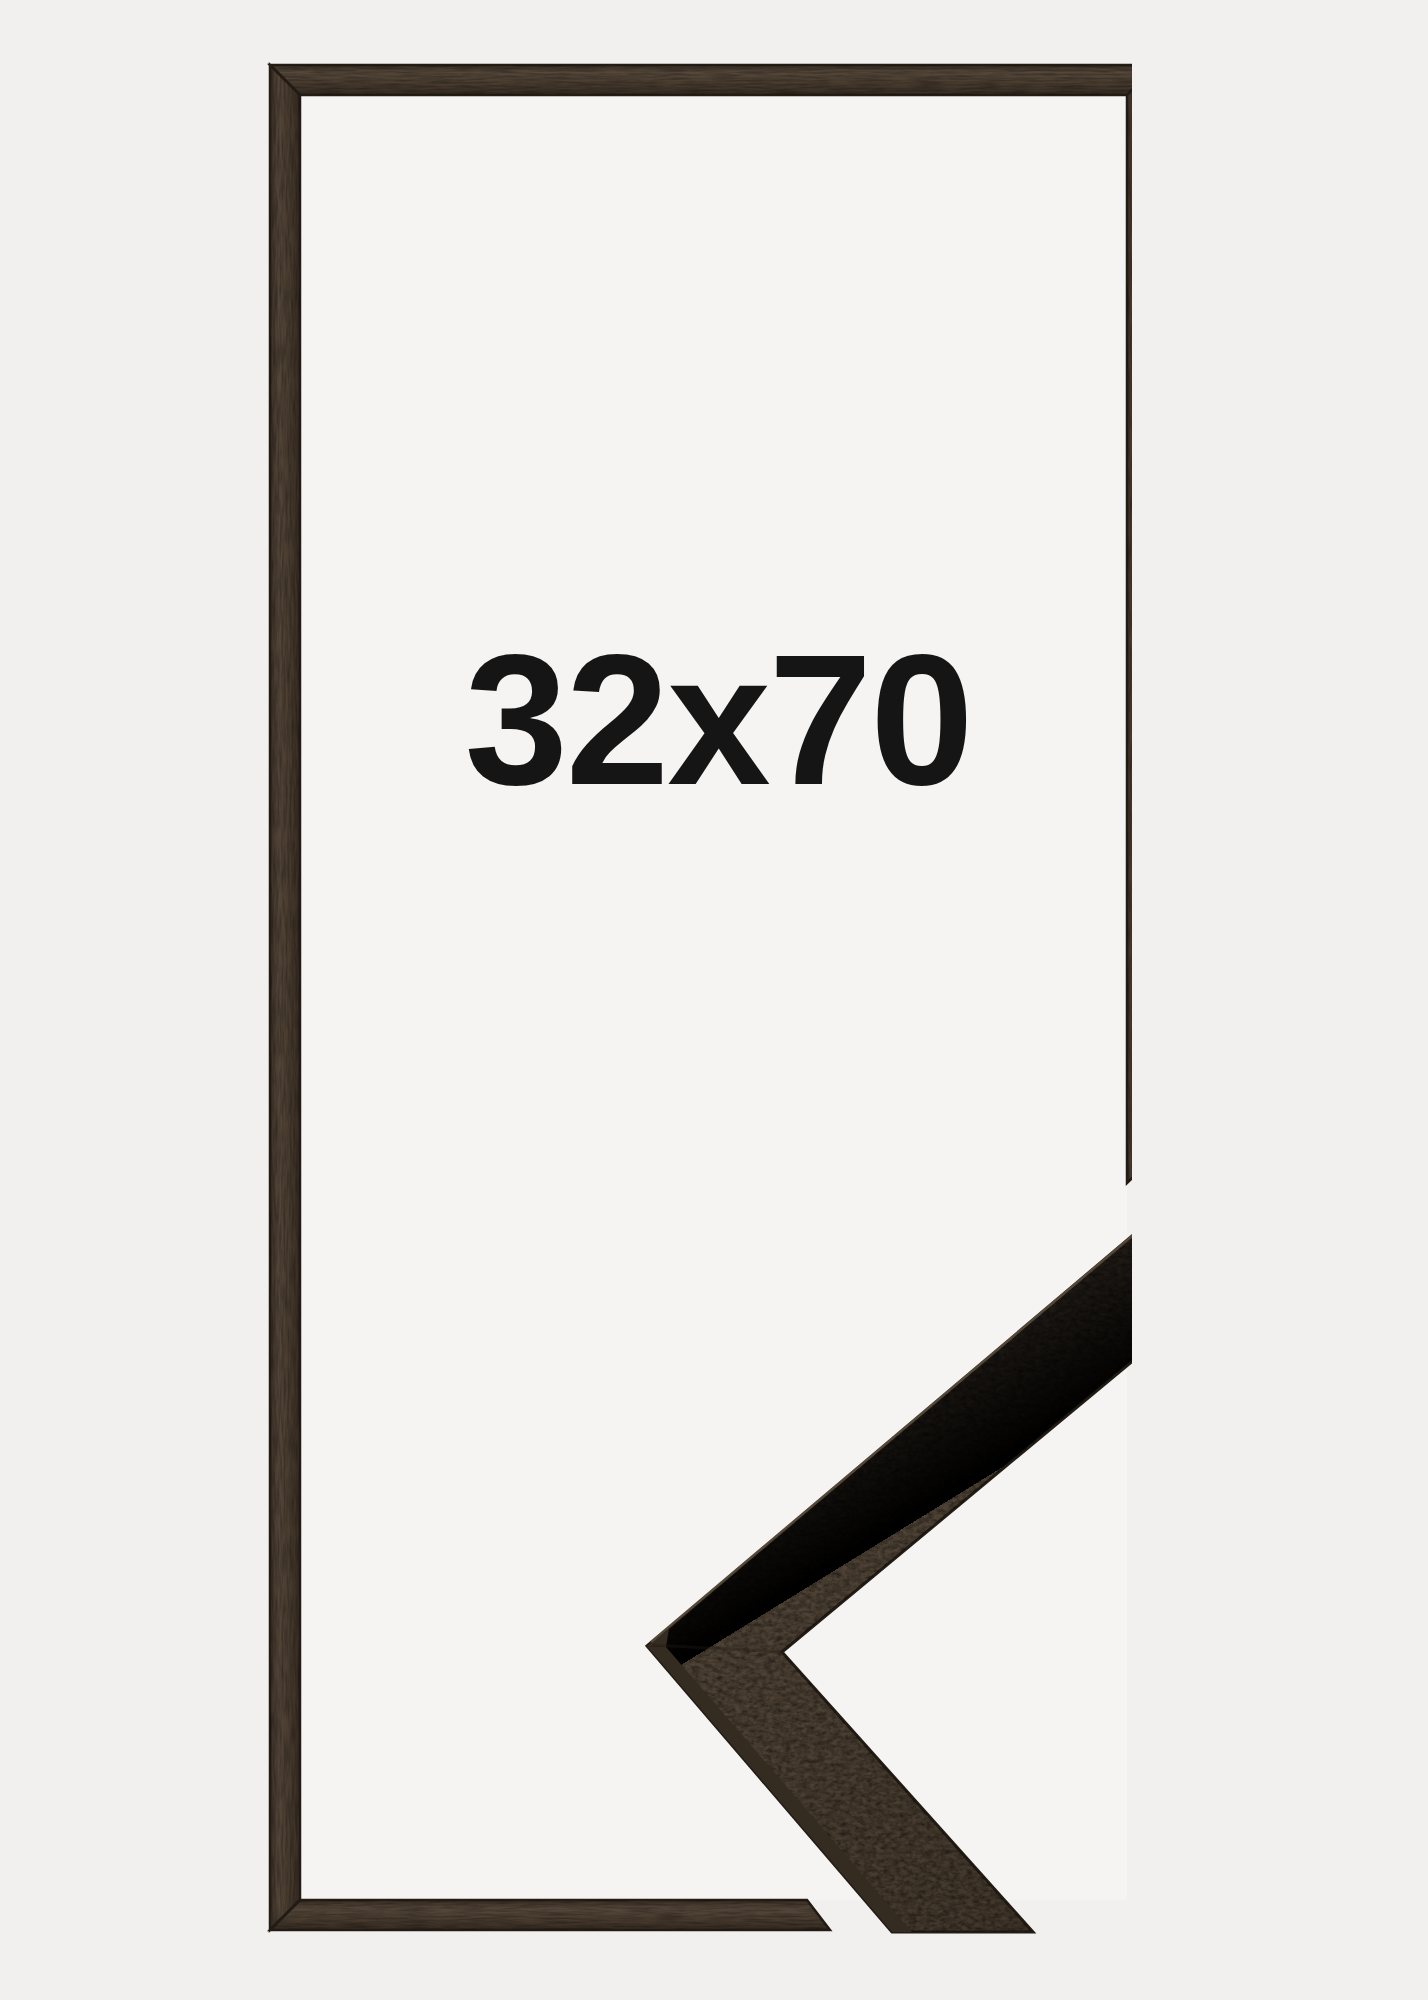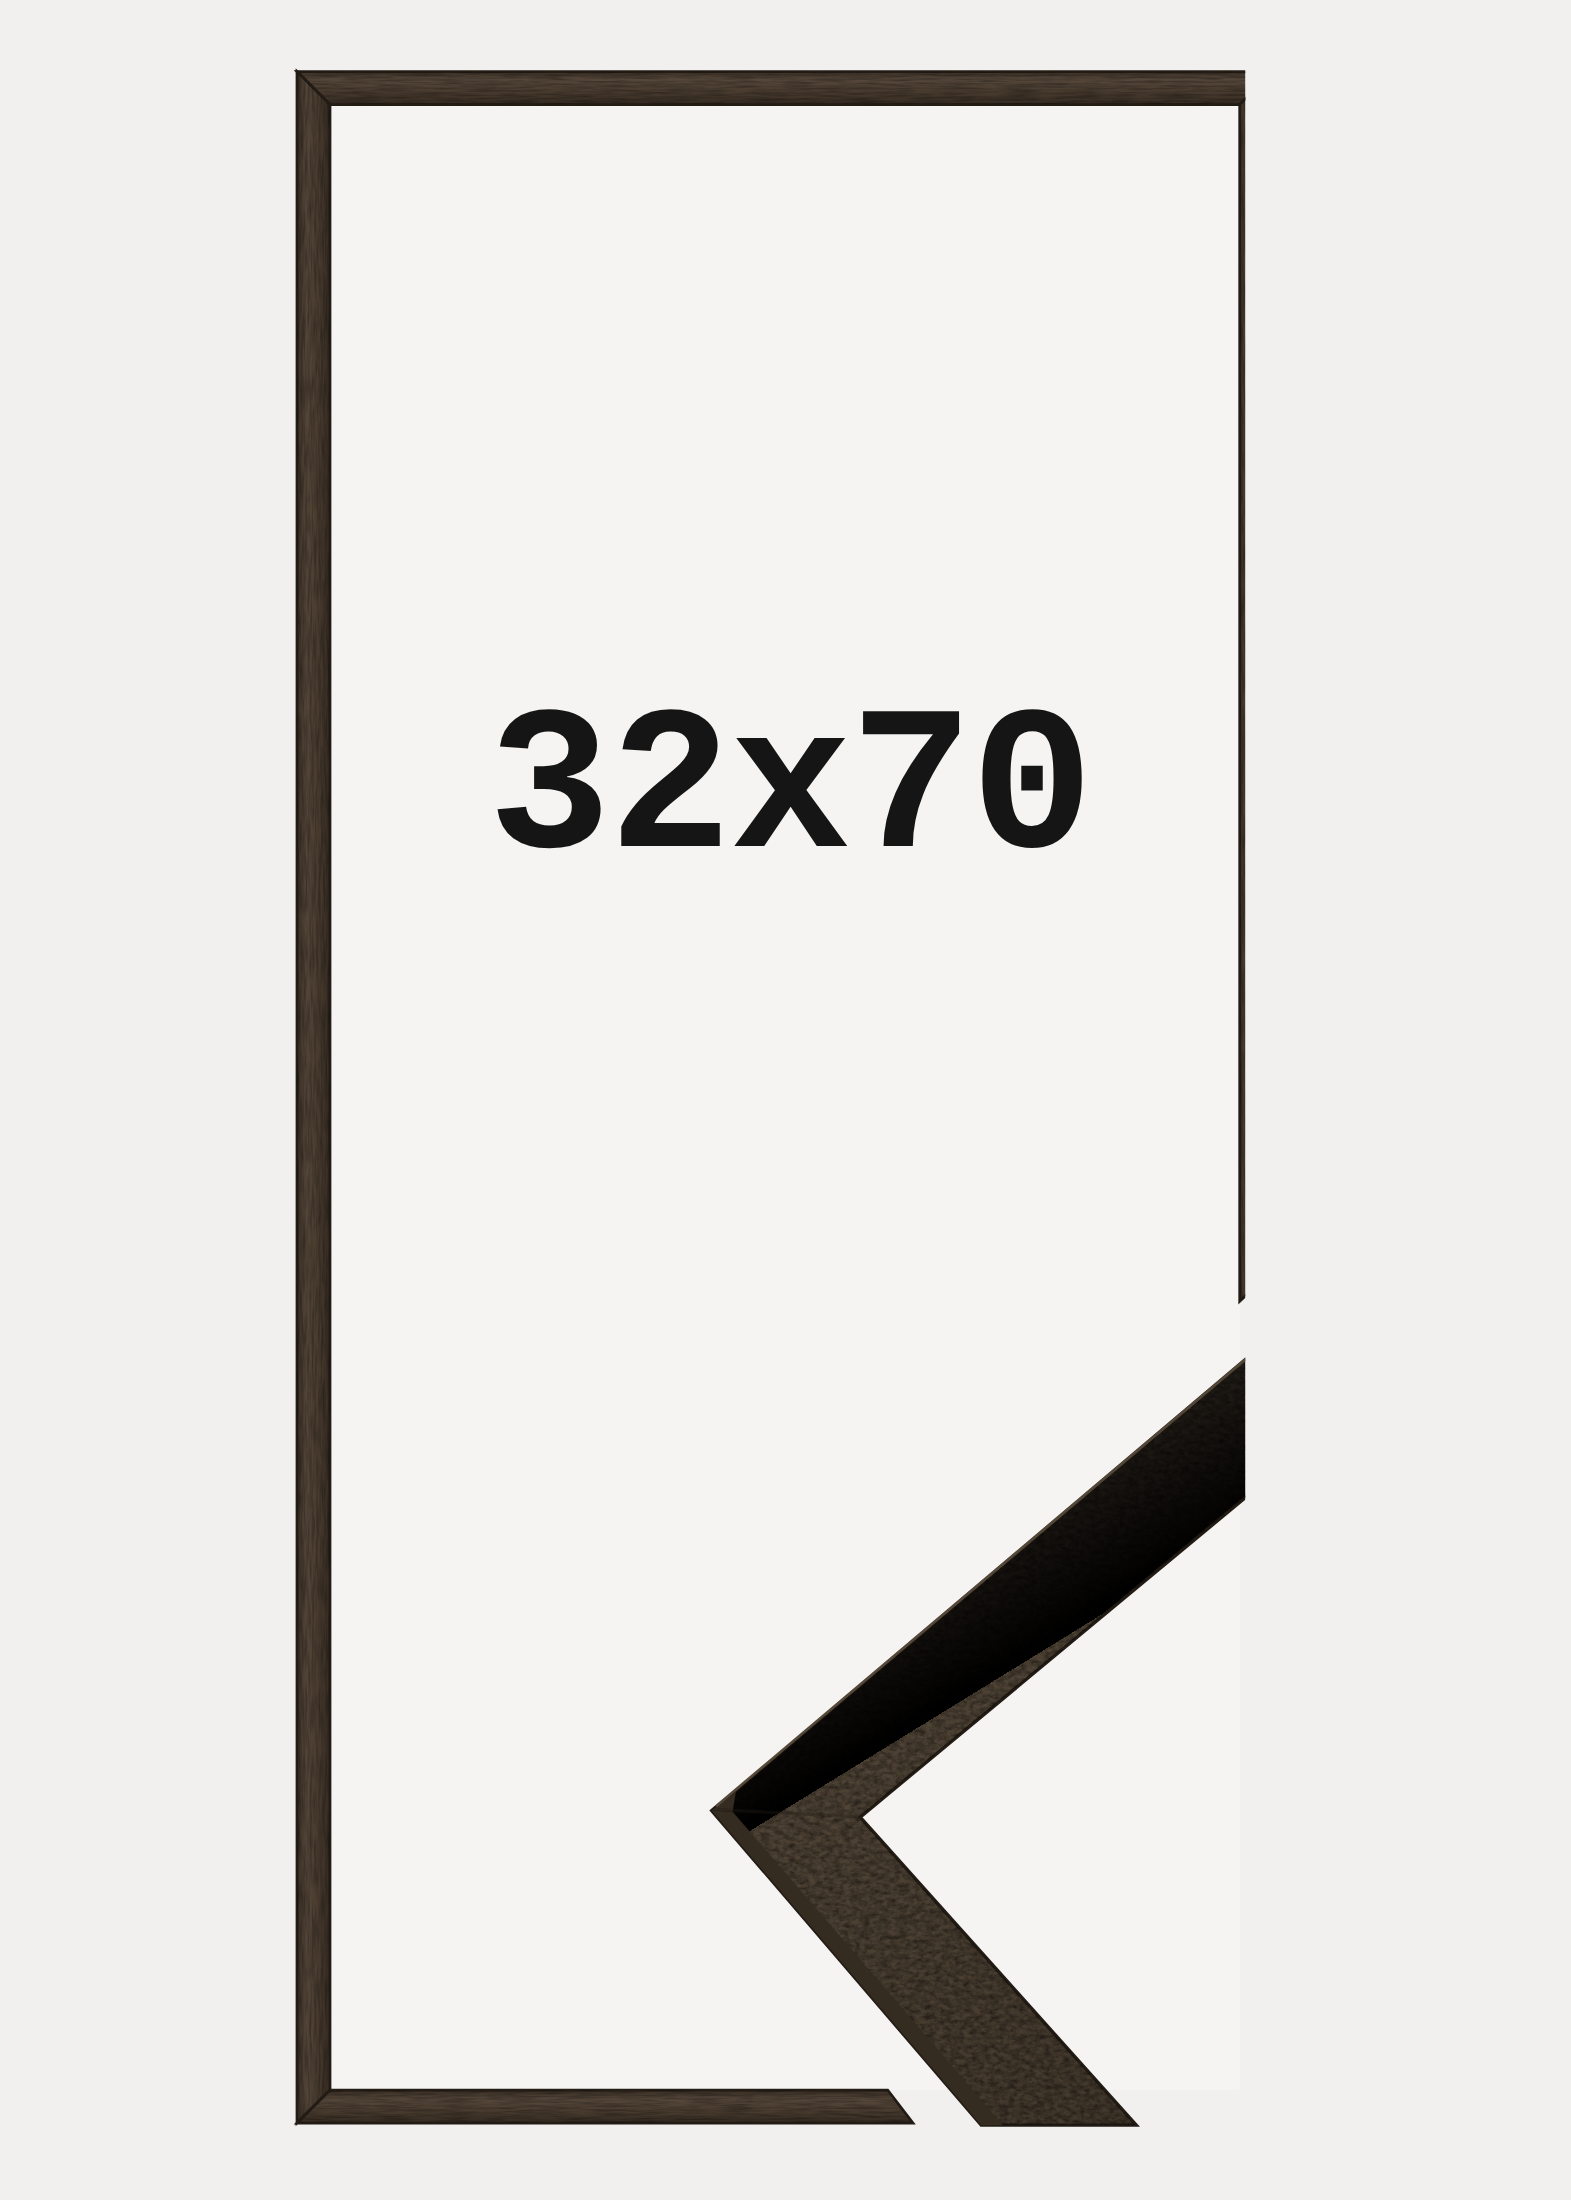--- a/index.html
+++ b/index.html
@@ -6,21 +6,21 @@
     margin: 0;
     padding: 0;
     background: var(--c-background, #f1f0ee);
   }
   .stage {
     position: relative;
     width: 1132px;
     height: 2000px;
     overflow: hidden;
     background: var(--c-background, #f1f0ee);
-    font-family: Liberation Mono, monospace;
+    font-family: Liberation Sans, sans-serif;
   }
   .frame-svg {
     position: absolute;
     left: 0;
     top: 0;
     display: block;
   }
   
   .inner-area { fill: var(--c-inner-area, #f5f4f2); }
 

